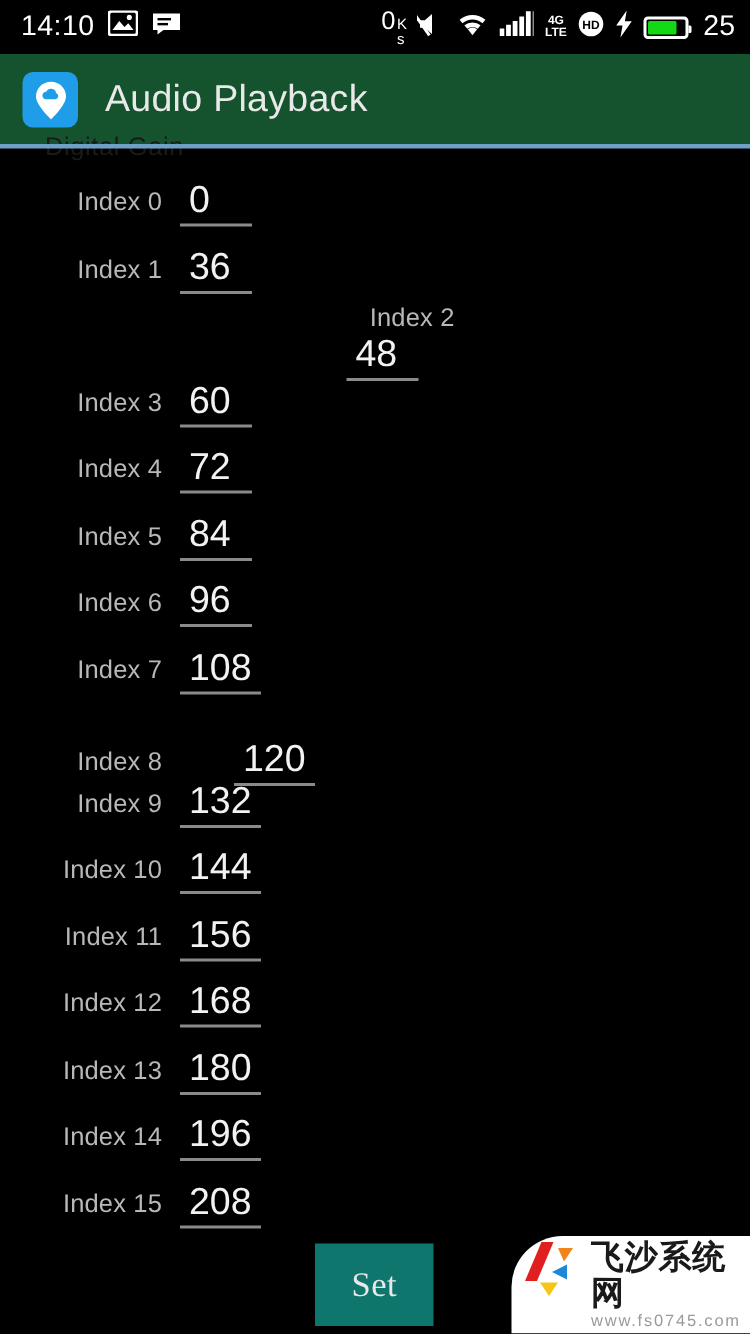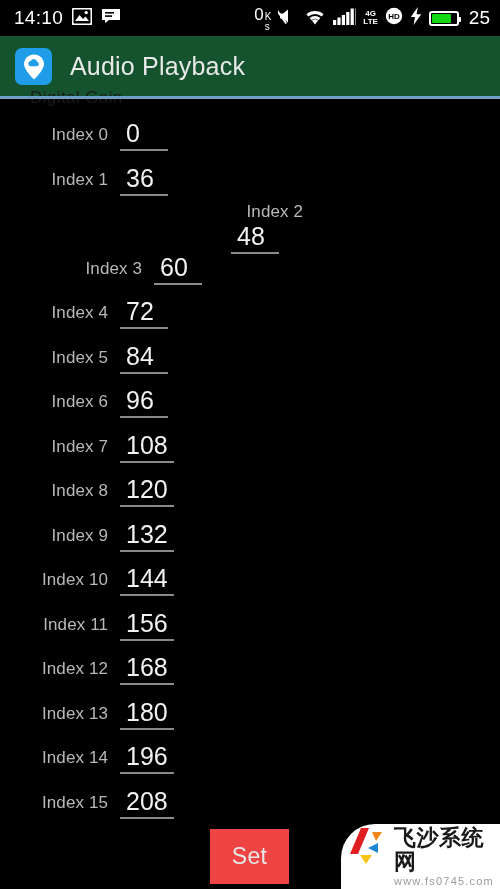--- a/index.html
+++ b/index.html
@@ -83,23 +83,23 @@
     border-bottom: 2px solid #8a8a8a;
     padding: 0 6px 2px 6px;
     color: #f2f2f2; font-size: 25px; line-height: 28px;
     text-align: left;
   }
 
   
   .set-btn {
     position: absolute; left: 210px; top: 829px;
     width: 79px; height: 55px;
-    background: #ef4444; color: #e8e8e8;
+    background: #0f766e; color: #e8e8e8;
     border: none; font-size: 23px;
-    font-family: Liberation Sans, sans-serif;
+    font-family: Liberation Serif, serif;
     display:flex; align-items:center; justify-content:center;
     letter-spacing:.3px;
   }
 
   
   .watermark {
     position: absolute; left: 341px; top: 824px;
     width: 159px; height: 65px;
     background: #fff;
     border-top-left-radius: 34px;
@@ -207,41 +207,41 @@
         <div class="row-field">0</div>
       </div>
       <div class="row" style="top: 57.5px;">
         <div class="row-label">Index 1</div>
         <div class="row-field">36</div>
       </div>
       <div class="row" style="top: 102px; flex-direction: column;">
         <div class="row-label">Index 2</div>
         <div class="row-field">48</div>
       </div>
-      <div class="row" style="top: 146.5px; padding-left: 34px;">
+      <div class="row" style="top: 146.5px;">
         <div class="row-label">Index 3</div>
         <div class="row-field">60</div>
       </div>
       <div class="row" style="top: 191px;">
         <div class="row-label">Index 4</div>
         <div class="row-field">72</div>
       </div>
       <div class="row" style="top: 235.5px;">
         <div class="row-label">Index 5</div>
         <div class="row-field">84</div>
       </div>
       <div class="row" style="top: 280px;">
         <div class="row-label">Index 6</div>
         <div class="row-field">96</div>
       </div>
       <div class="row" style="top: 324.5px;">
         <div class="row-label">Index 7</div>
         <div class="row-field">108</div>
       </div>
-      <div class="row" style="top: 369px;">
+      <div class="row" style="top: 386px; gap: 36px;">
         <div class="row-label">Index 8</div>
         <div class="row-field">120</div>
       </div>
       <div class="row" style="top: 413.5px;">
         <div class="row-label">Index 9</div>
         <div class="row-field">132</div>
       </div>
       <div class="row" style="top: 458px;">
         <div class="row-label">Index 10</div>
         <div class="row-field">144</div>

